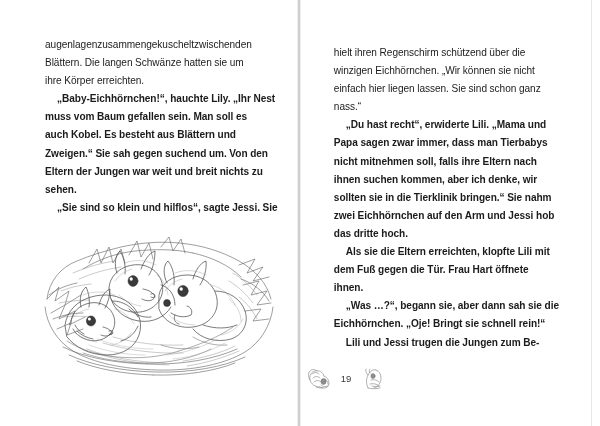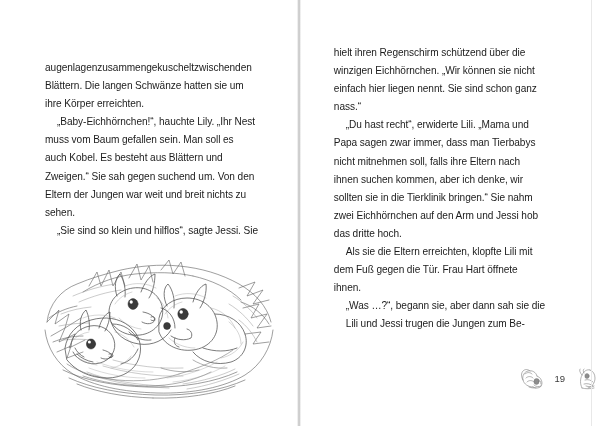--- a/index.html
+++ b/index.html
@@ -45,21 +45,21 @@
     background: #e8e8e8;
     pointer-events: none;
   }
 
   .page {
     position: relative;
     height: 426px;
     box-sizing: border-box;
     background: #ffffff;
   }
-  .page-left  { width: 359px; padding: 59px 24px 0 45px; }
+  .page-left  { width: 359px; padding: 36px 24px 0 45px; }
   .page-right { width: 345px; padding: 44px 40px 0 28px; }
 
   
   .gutter {
     position: absolute;
     left: 297px;
     top: 0;
     width: 4px;
     height: 426px;
     background: linear-gradient(to right,
@@ -78,20 +78,21 @@
     letter-spacing: -0.05px;
     margin: 0;
     text-align: left;
     word-spacing: -0.1px;
   }
   .body-text p {
     margin: 0;
   }
   .body-text p.indent {
     text-indent: 12px;
+    font-weight: bold;
   }
   .first-line {
     white-space: nowrap;
   }
 
   
   .illustration {
     position: relative;
     width: 232px;
     height: 150px;
@@ -105,21 +106,21 @@
   }
 
   
   .footer {
     position: absolute;
     left: 0;
     right: 0;
     bottom: 36px;
     display: flex;
     align-items: center;
-    justify-content: flex-end;
+    justify-content: flex-start;
     gap: 9px;
   }
   .footer .page-num {
     font-family: "Liberation Sans", sans-serif;
     font-size: 9.5px;
     color: #3a3a3a;
     line-height: 1;
   }
   .footer .ornament {
     display: block;
@@ -288,24 +289,24 @@
           <path d="M130 130 C150 128 168 122 182 114"></path>
         </g>
       </svg>
     </div>
   </div>
 
   <div class="gutter"></div>
 
   <div class="page page-right">
     <div class="body-text">
-        <p><span class="first-line">hielt ihren Regenschirm schützend über die</span><br><span>winzigen Eichhörnchen. „Wir können sie nicht</span><br><span>einfach hier liegen nennt. Sie sind schon ganz</span><br><span>nass.“</span></p>
+        <p><span class="first-line">hielt ihren Regenschirm schützend über die</span><br><span>winzigen Eichhörnchen. „Wir können sie nicht</span><br><span>einfach hier liegen lassen. Sie sind schon ganz</span><br><span>nass.“</span></p>
         <p class="indent"><span>„Du hast recht“, erwiderte Lili. „Mama und</span><br><span>Papa sagen zwar immer, dass man Tierbabys</span><br><span>nicht mitnehmen soll, falls ihre Eltern nach</span><br><span>ihnen suchen kommen, aber ich denke, wir</span><br><span>sollten sie in die Tierklinik bringen.“ Sie nahm</span><br><span>zwei Eichhörnchen auf den Arm und Jessi hob</span><br><span>das dritte hoch.</span></p>
         <p class="indent"><span>Als sie die Eltern erreichten, klopfte Lili mit</span><br><span>dem Fuß gegen die Tür. Frau Hart öffnete</span><br><span>ihnen.</span></p>
-        <p class="indent"><span>„Was …?“, begann sie, aber dann sah sie die</span><br></p>
+        <p class="indent"><span>„Was …?“, begann sie, aber dann sah sie die</span><br><span>Eichhörnchen. „Oje! Bringt sie schnell rein!“</span></p>
         <p class="indent"><span>Lili und Jessi trugen die Jungen zum Be-</span></p>
       </div>
 
     <div class="footer">
       <span class="ornament">
         <svg viewBox="0 0 26 22" xmlns="http://www.w3.org/2000/svg" fill="none" stroke="#7d7d7d" stroke-width="0.6" stroke-linecap="round" stroke-linejoin="round">
           <path d="M14 19 C9 19 5 16 4 12 C3 8 5 4 9 3 C13 2 17 4 18 8"></path>
           <path d="M4 12 C2 9 2 5 4 3 C6 1 9 1 11 3"></path>
           <path d="M6 6 C8 4 11 4 13 6"></path>
           <path d="M7 10 C9 8 12 8 14 10"></path>

